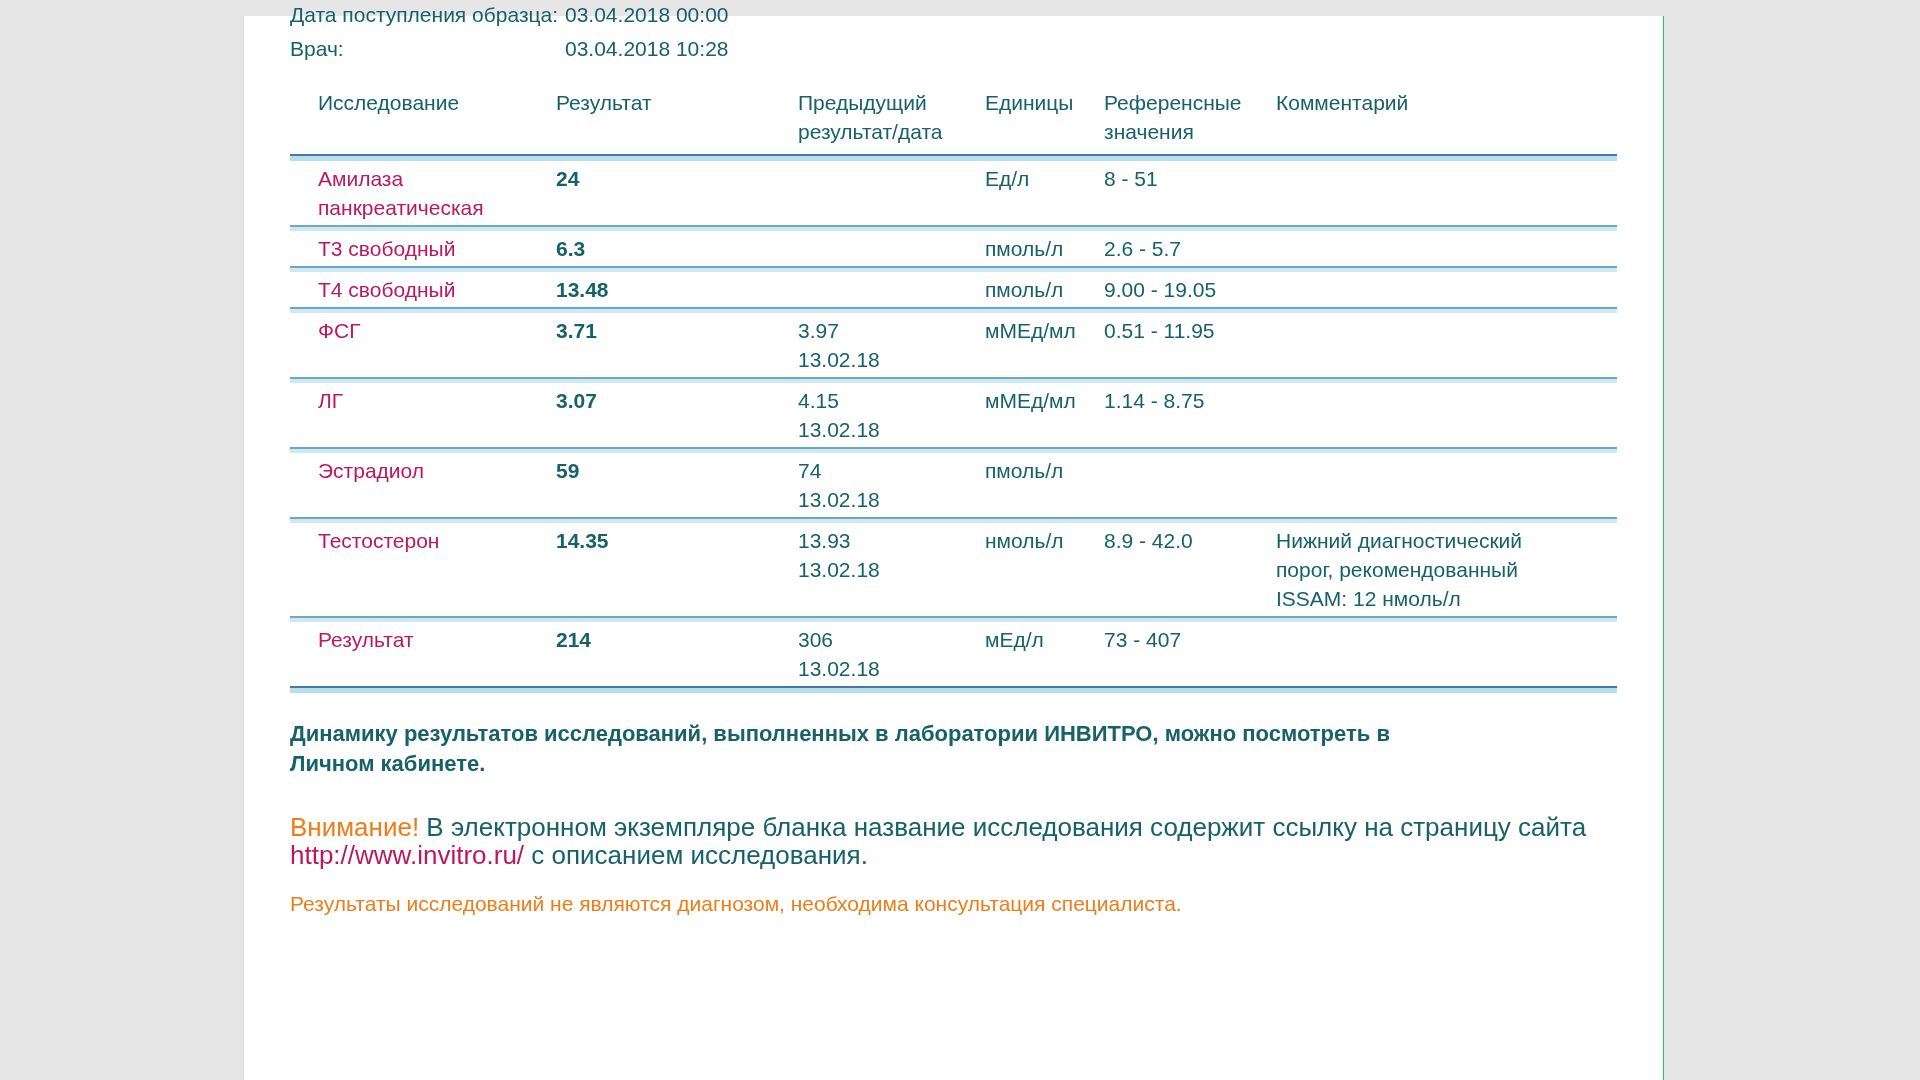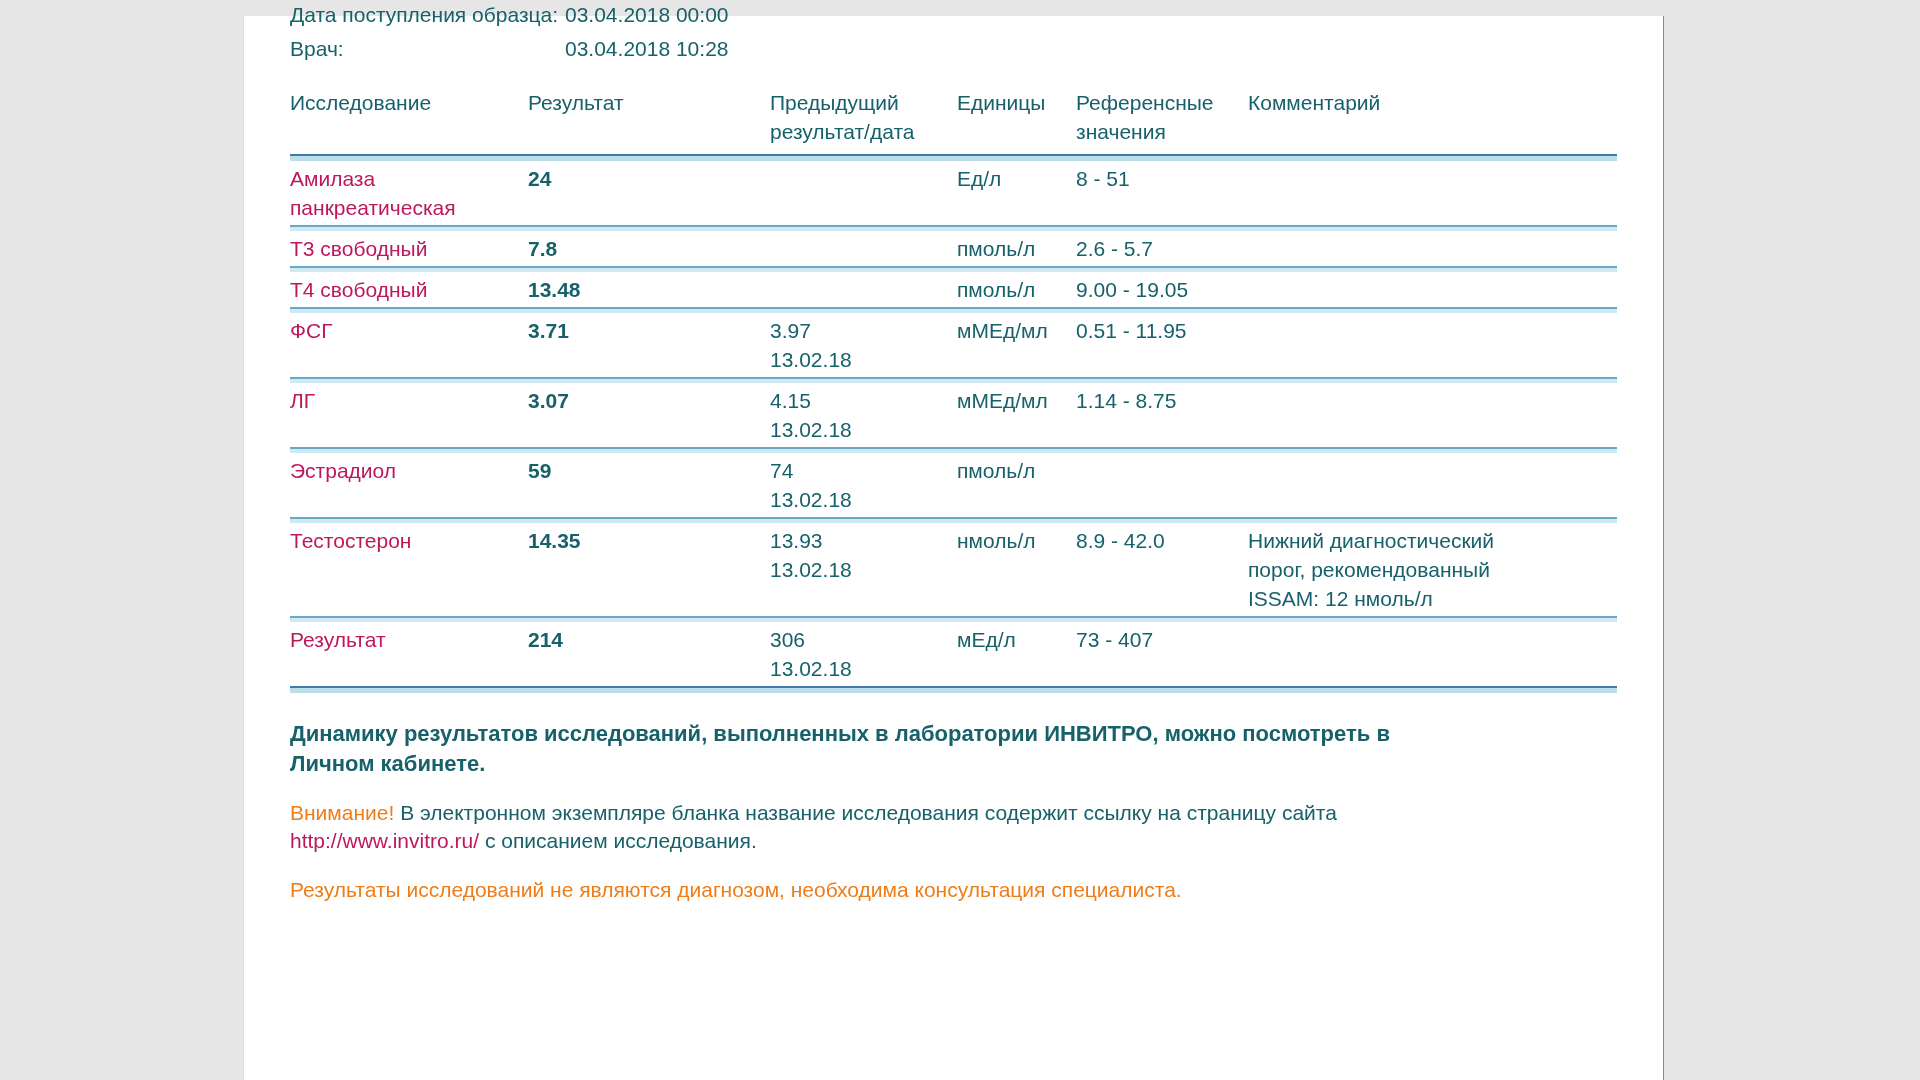--- a/index.html
+++ b/index.html
@@ -43,20 +43,21 @@
   .meta-label { width: 275px; flex: 0 0 275px; }
   .meta-value { }
 
   
   .lab-table { margin-top: 22px; }
   .grid-row {
     display: grid;
     grid-template-columns: 238px 242px 187px 119px 172px 369px;
     font-size: 21px;
     line-height: 29px;
+    margin-left: 28px;
   }
   .grid-row > div { padding: 3px 10px 3px 0; box-sizing: border-box; }
   .header-row > div { padding-top: 0; padding-bottom: 8px; }
   .sep {
     height: 6px;
     background: linear-gradient(to bottom, #6aa9c6 0 2px, #cfe9f2 2px 100%);
   }
   .sep-strong {
     height: 7px;
     background: linear-gradient(to bottom, #4379ac 0 2px, #bcdeea 2px 100%);
@@ -67,22 +68,22 @@
 
   
   .note-dynamics {
     margin-top: 26px;
     font-size: 22px;
     font-weight: bold;
     line-height: 30px;
   }
   .note-dynamics span { display: block; }
   .note-attention {
-    margin-top: 20px;
-    font-size: 21px;
+    margin-top: 34px;
+    font-size: 26px;
     line-height: 28px;
   }
   .note-attention .line { display: block; }
   .note-attention a { text-decoration: none; }
   .note-disclaimer {
     margin-top: 21px;
     font-size: 21px;
     line-height: 28px;
   }
 </style>
@@ -120,21 +121,21 @@
         <div class="result-cell t-teal">24</div>
         <div class="prev-cell t-teal"></div>
         <div class="t-teal">Ед/л</div>
         <div class="t-teal">8 - 51</div>
         <div class="comment-cell t-teal"></div>
       </div>
       <div class="sep"></div>
 
       <div class="grid-row">
         <div class="name-cell"><span class="t-blue">Т3 свободный</span></div>
-        <div class="result-cell t-teal">7.8</div>
+        <div class="result-cell t-teal">6.3</div>
         <div class="prev-cell t-teal"></div>
         <div class="t-teal">пмоль/л</div>
         <div class="t-teal">2.6 - 5.7</div>
         <div class="comment-cell t-teal"></div>
       </div>
       <div class="sep"></div>
 
       <div class="grid-row">
         <div class="name-cell"><span class="t-blue">Т4 свободный</span></div>
         <div class="result-cell t-teal">13.48</div>

